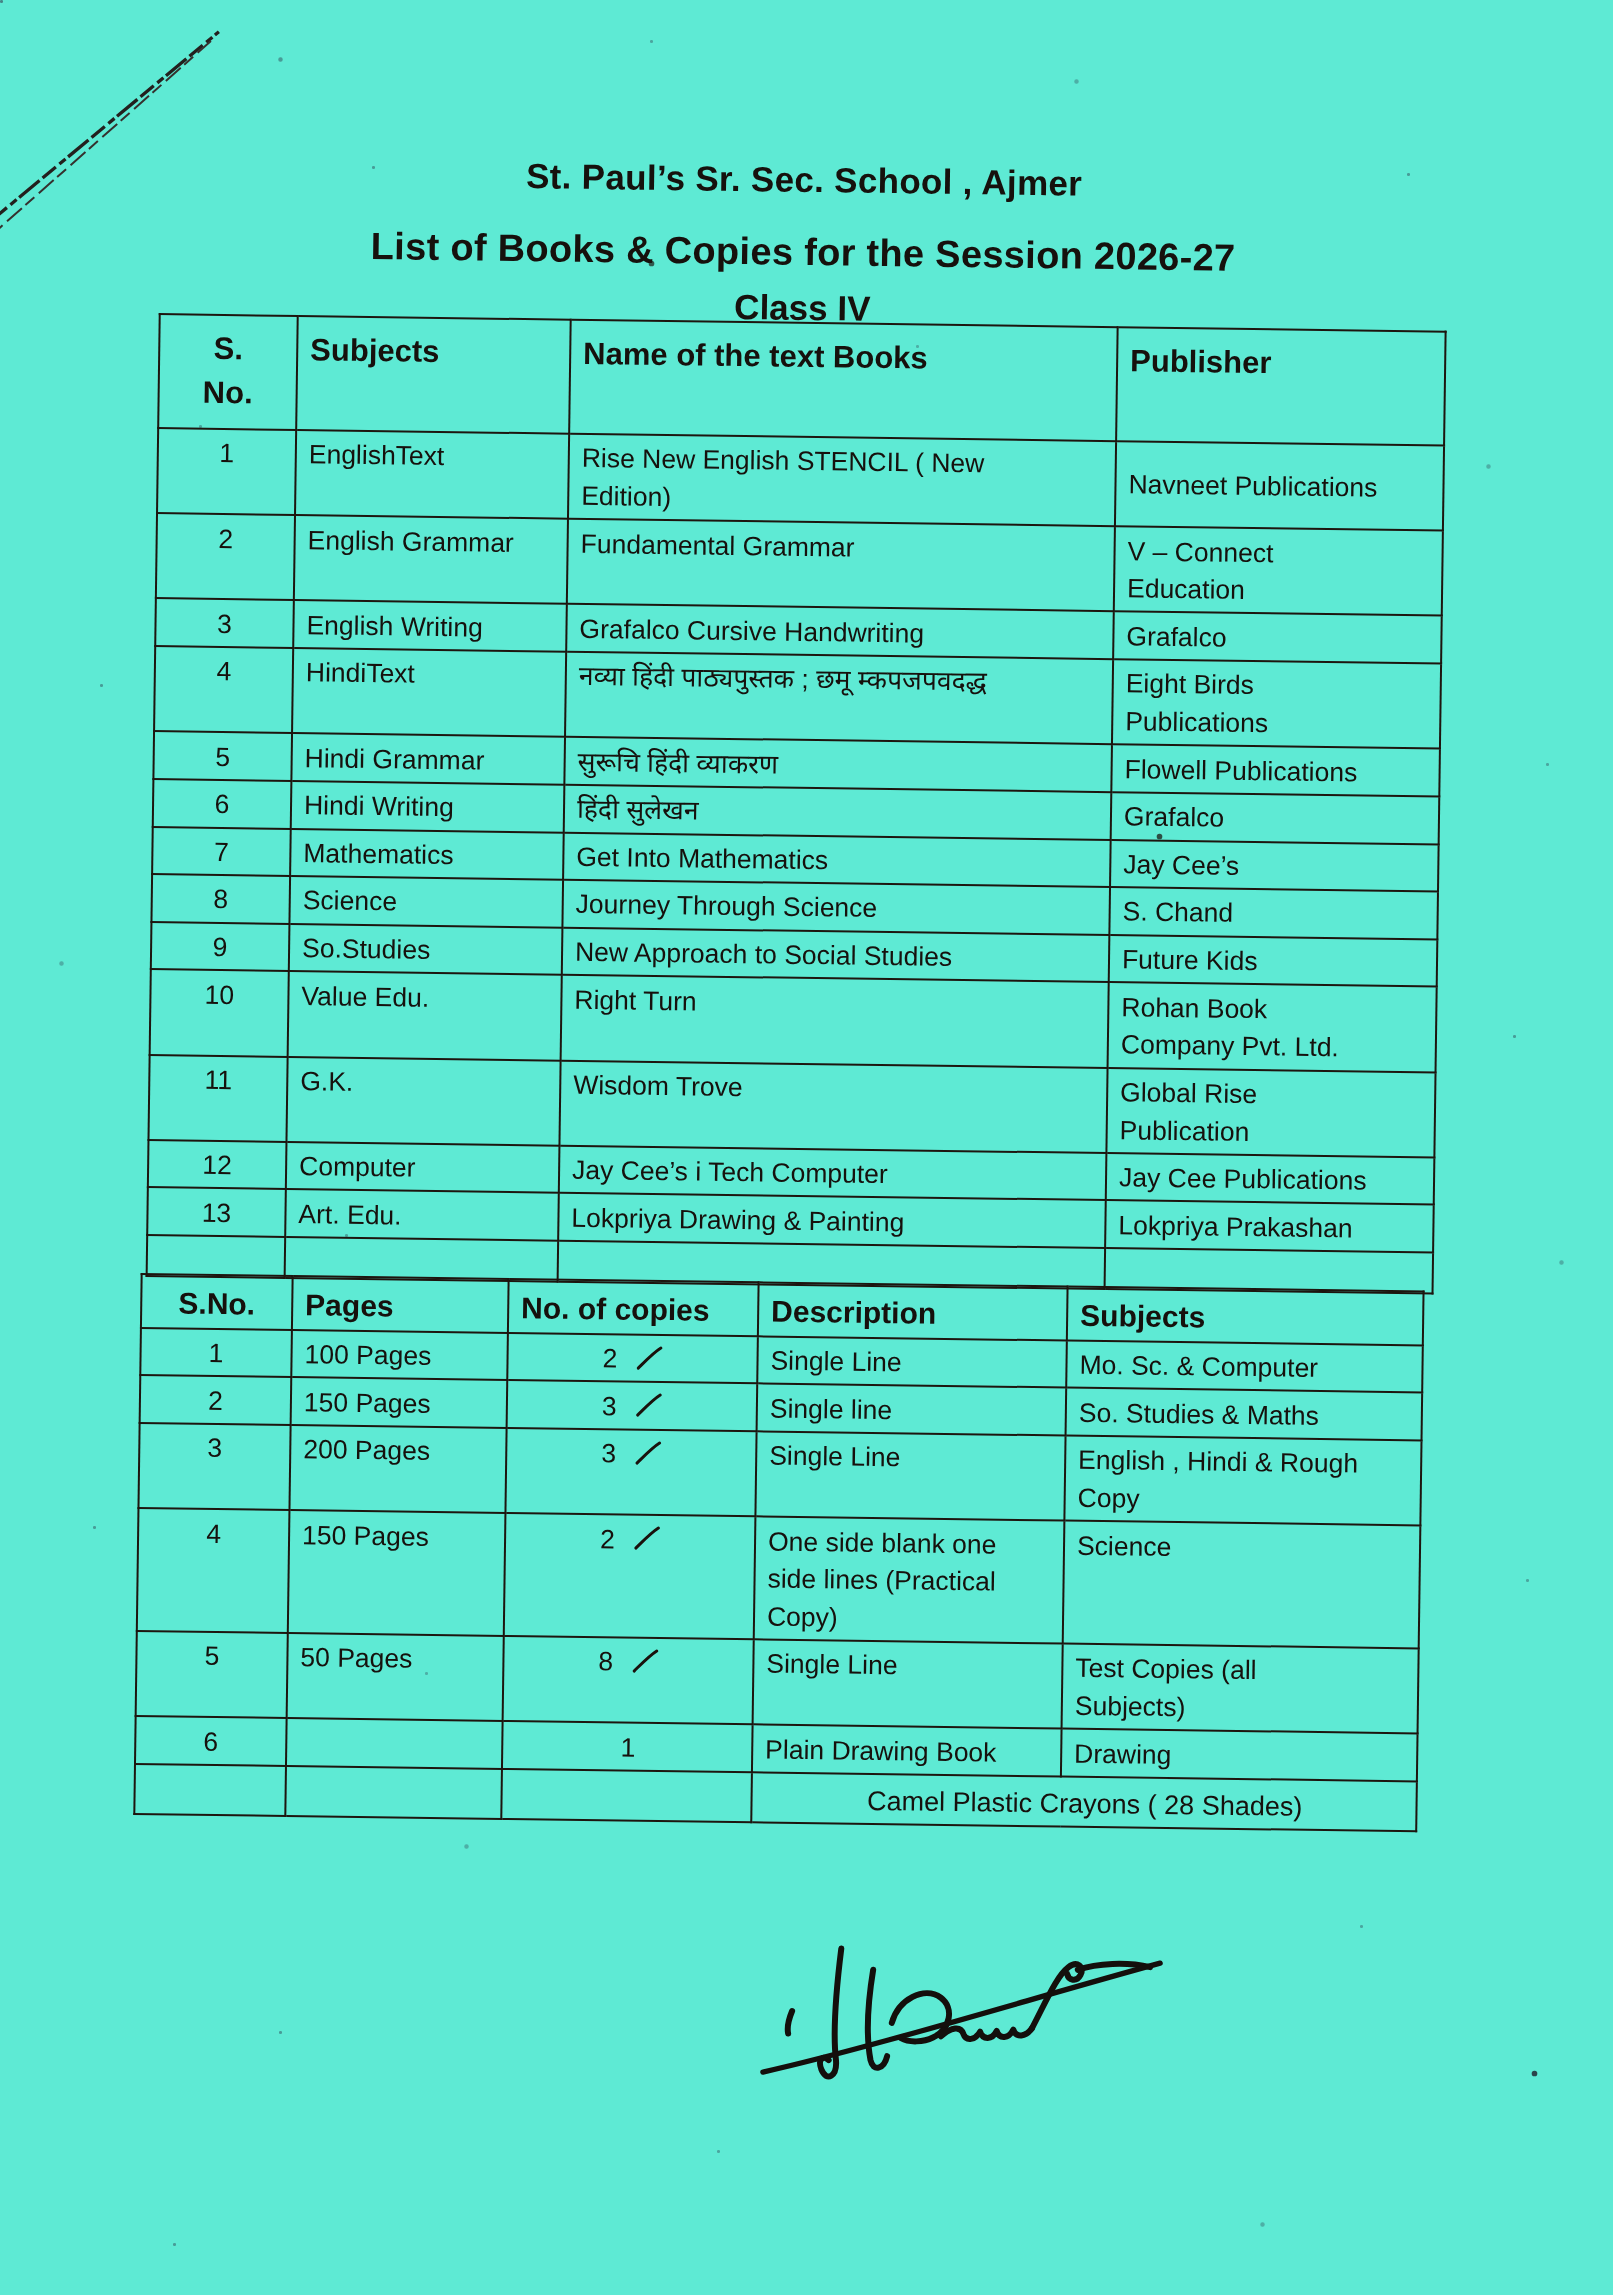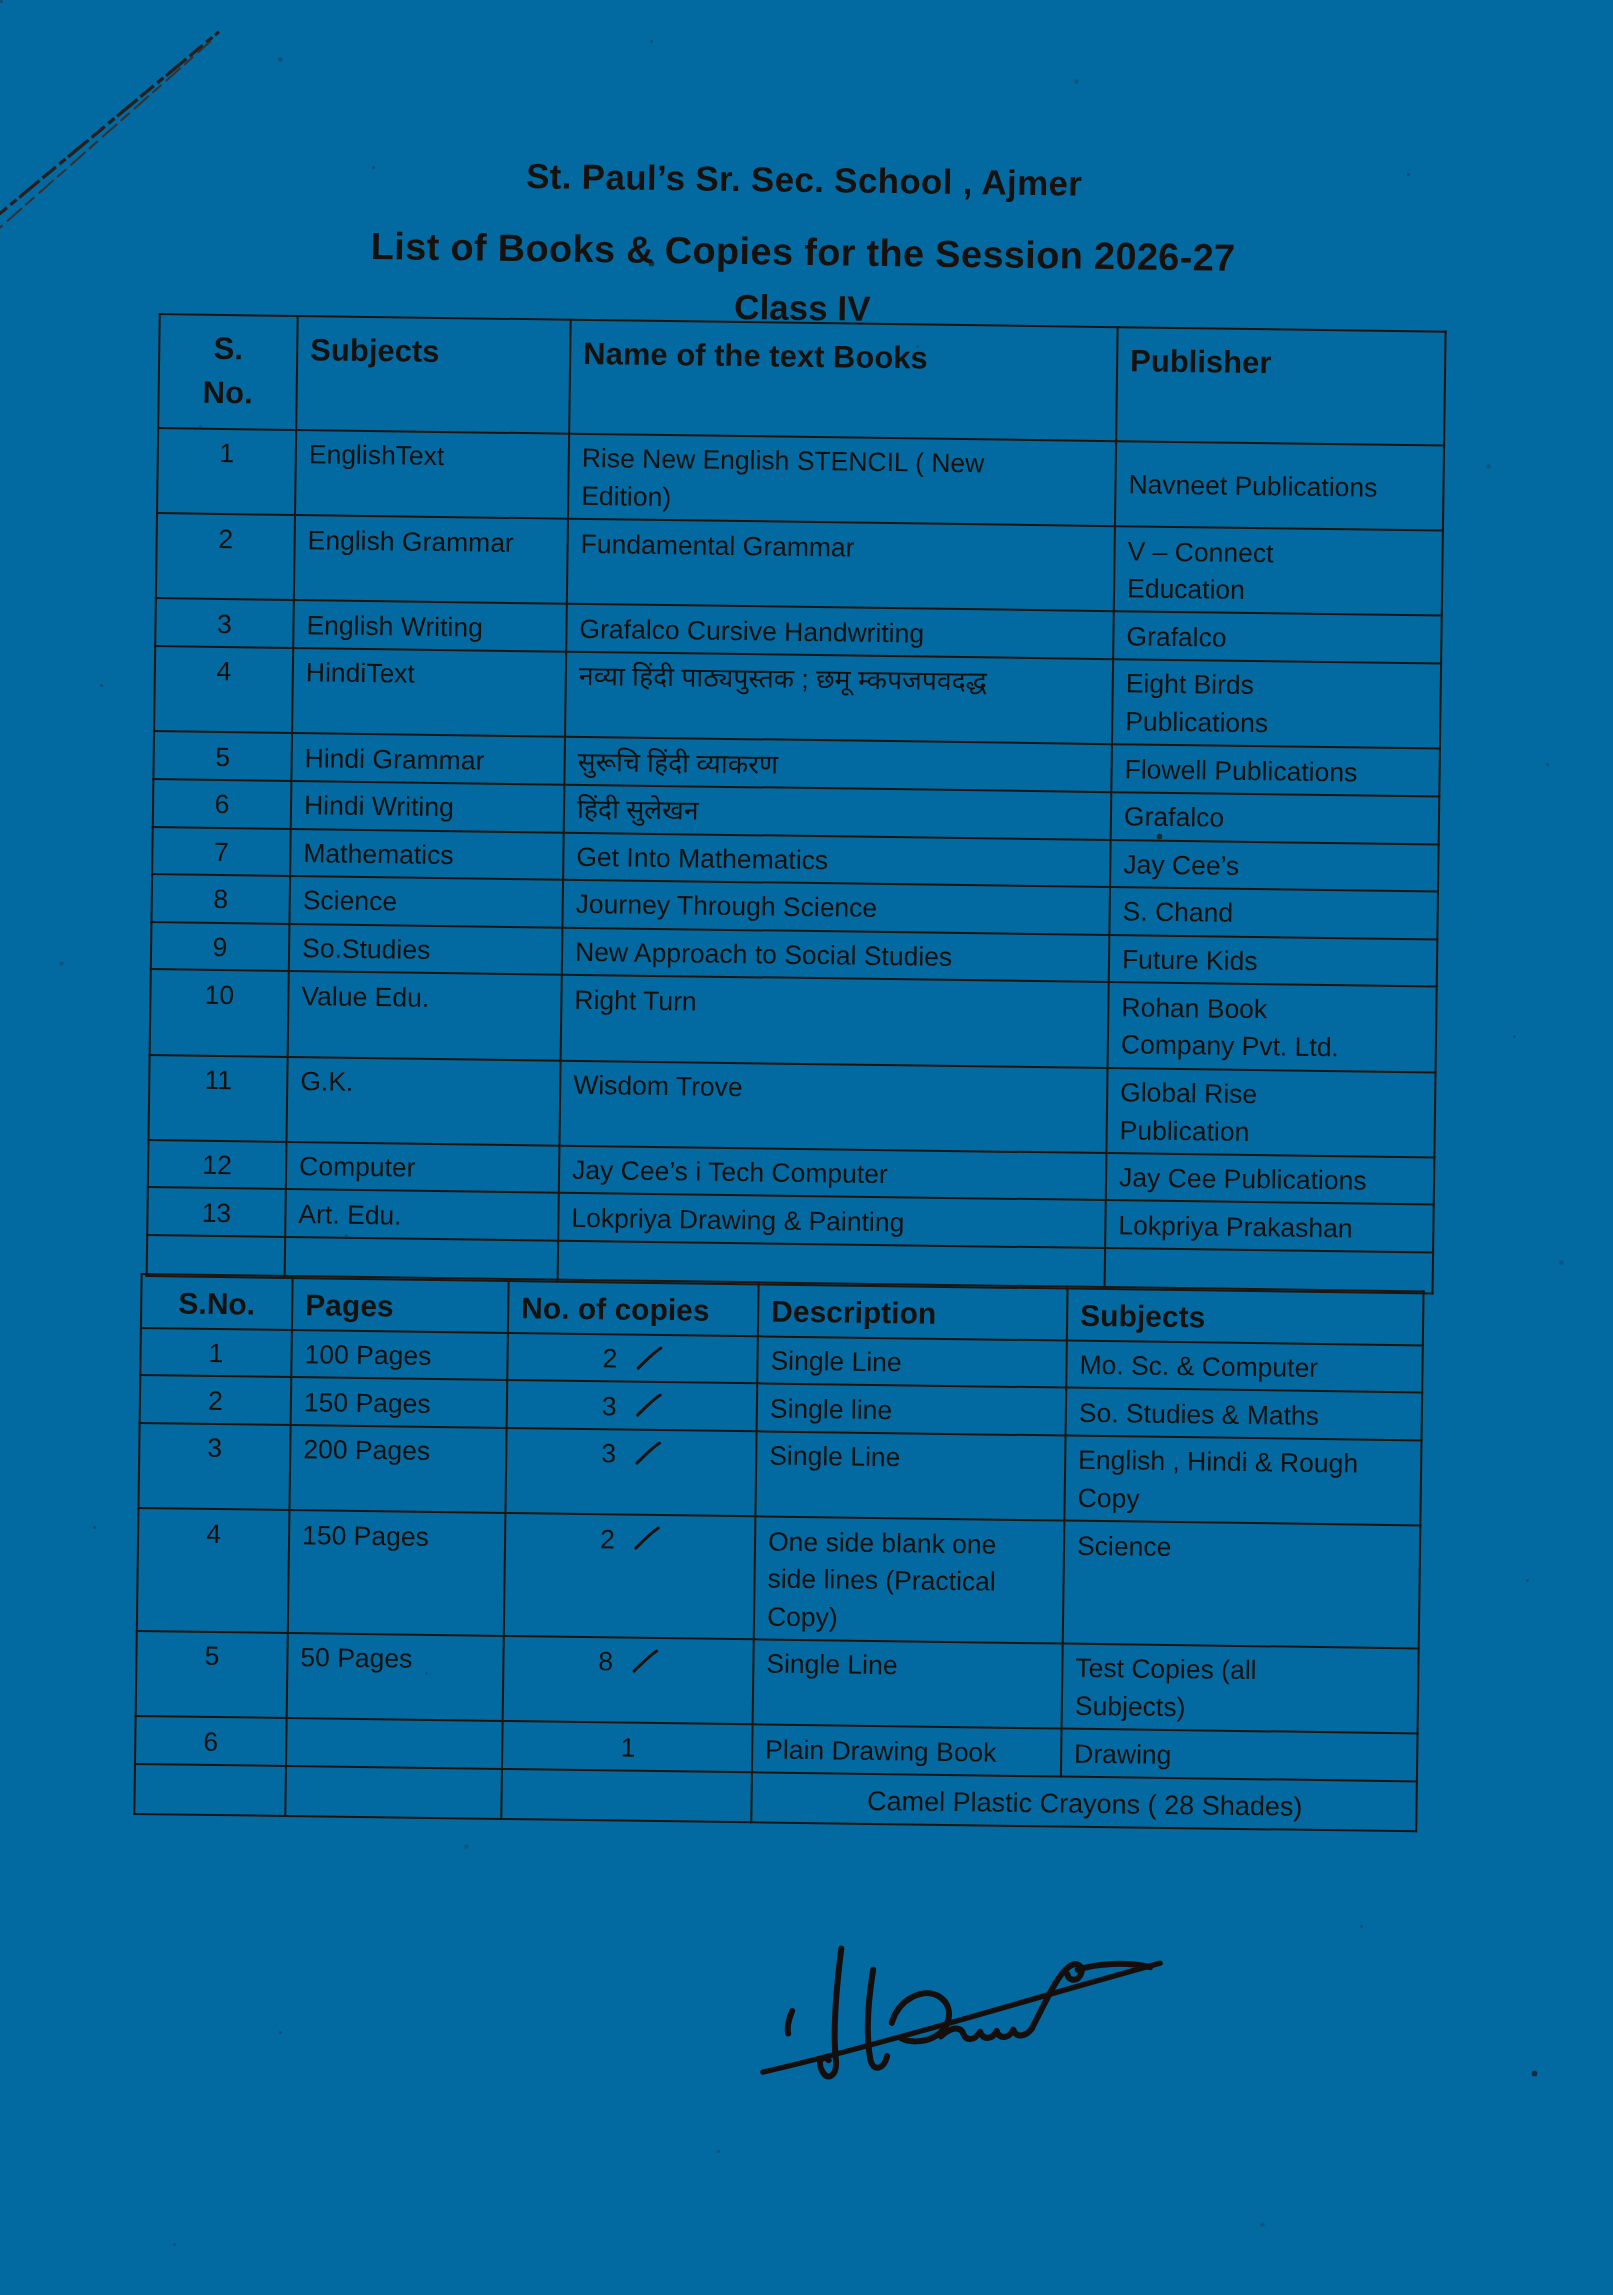--- a/index.html
+++ b/index.html
@@ -1,19 +1,19 @@
 <!DOCTYPE html>
 <html style="font-size:10.6px"><head>
 <meta charset="utf-8">
 <style>
   html,body{margin:0;padding:0;background:#dddedb;}
   .page{
     position:relative;
     width:1614px;height:2295px;
-    background:#0369a1;
+    background:#5eead4;
     font-family:"Liberation Sans","DejaVu Sans",sans-serif;
     color:#16110d;
     overflow:hidden;
   }
   
   .speckles{
     position:absolute;top:0;left:0;width:2.7px;height:2.7px;border-radius:50%;
     background:rgba(50,50,70,.55);
     box-shadow:
       279px 58px 0 0.7px rgba(40,40,60,.4), 650px 40px 0 0 rgba(40,40,60,.35),

